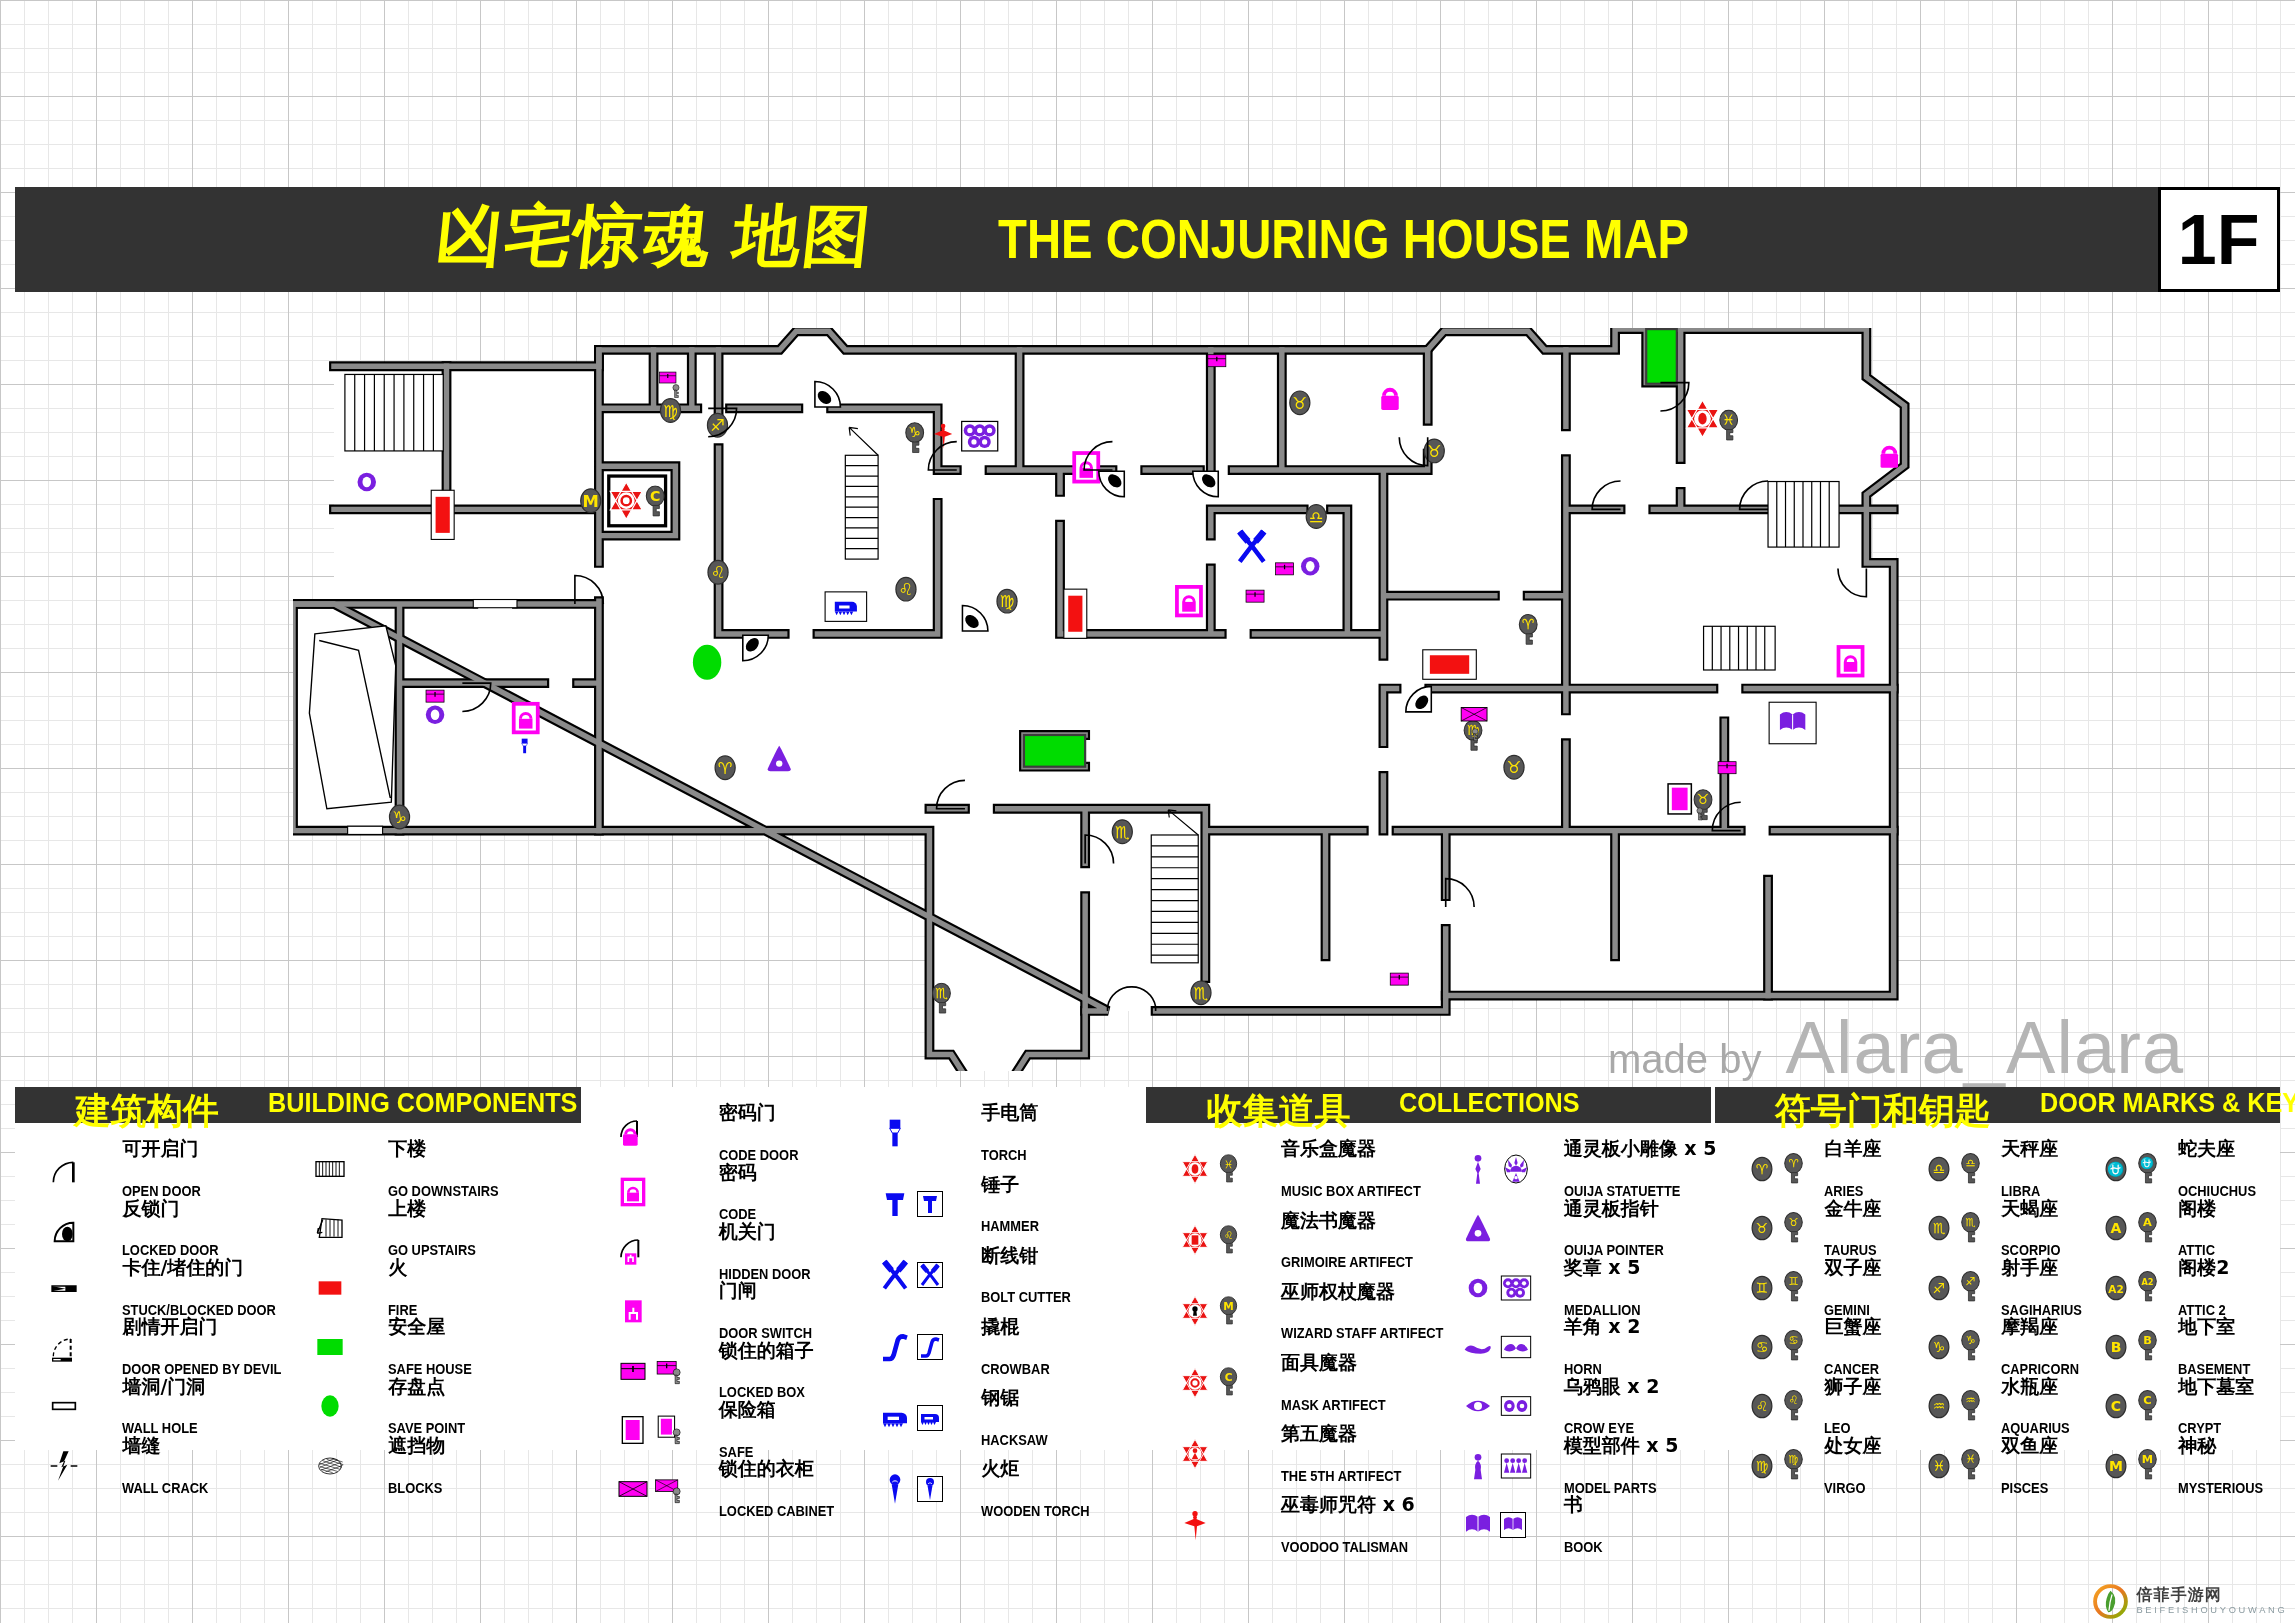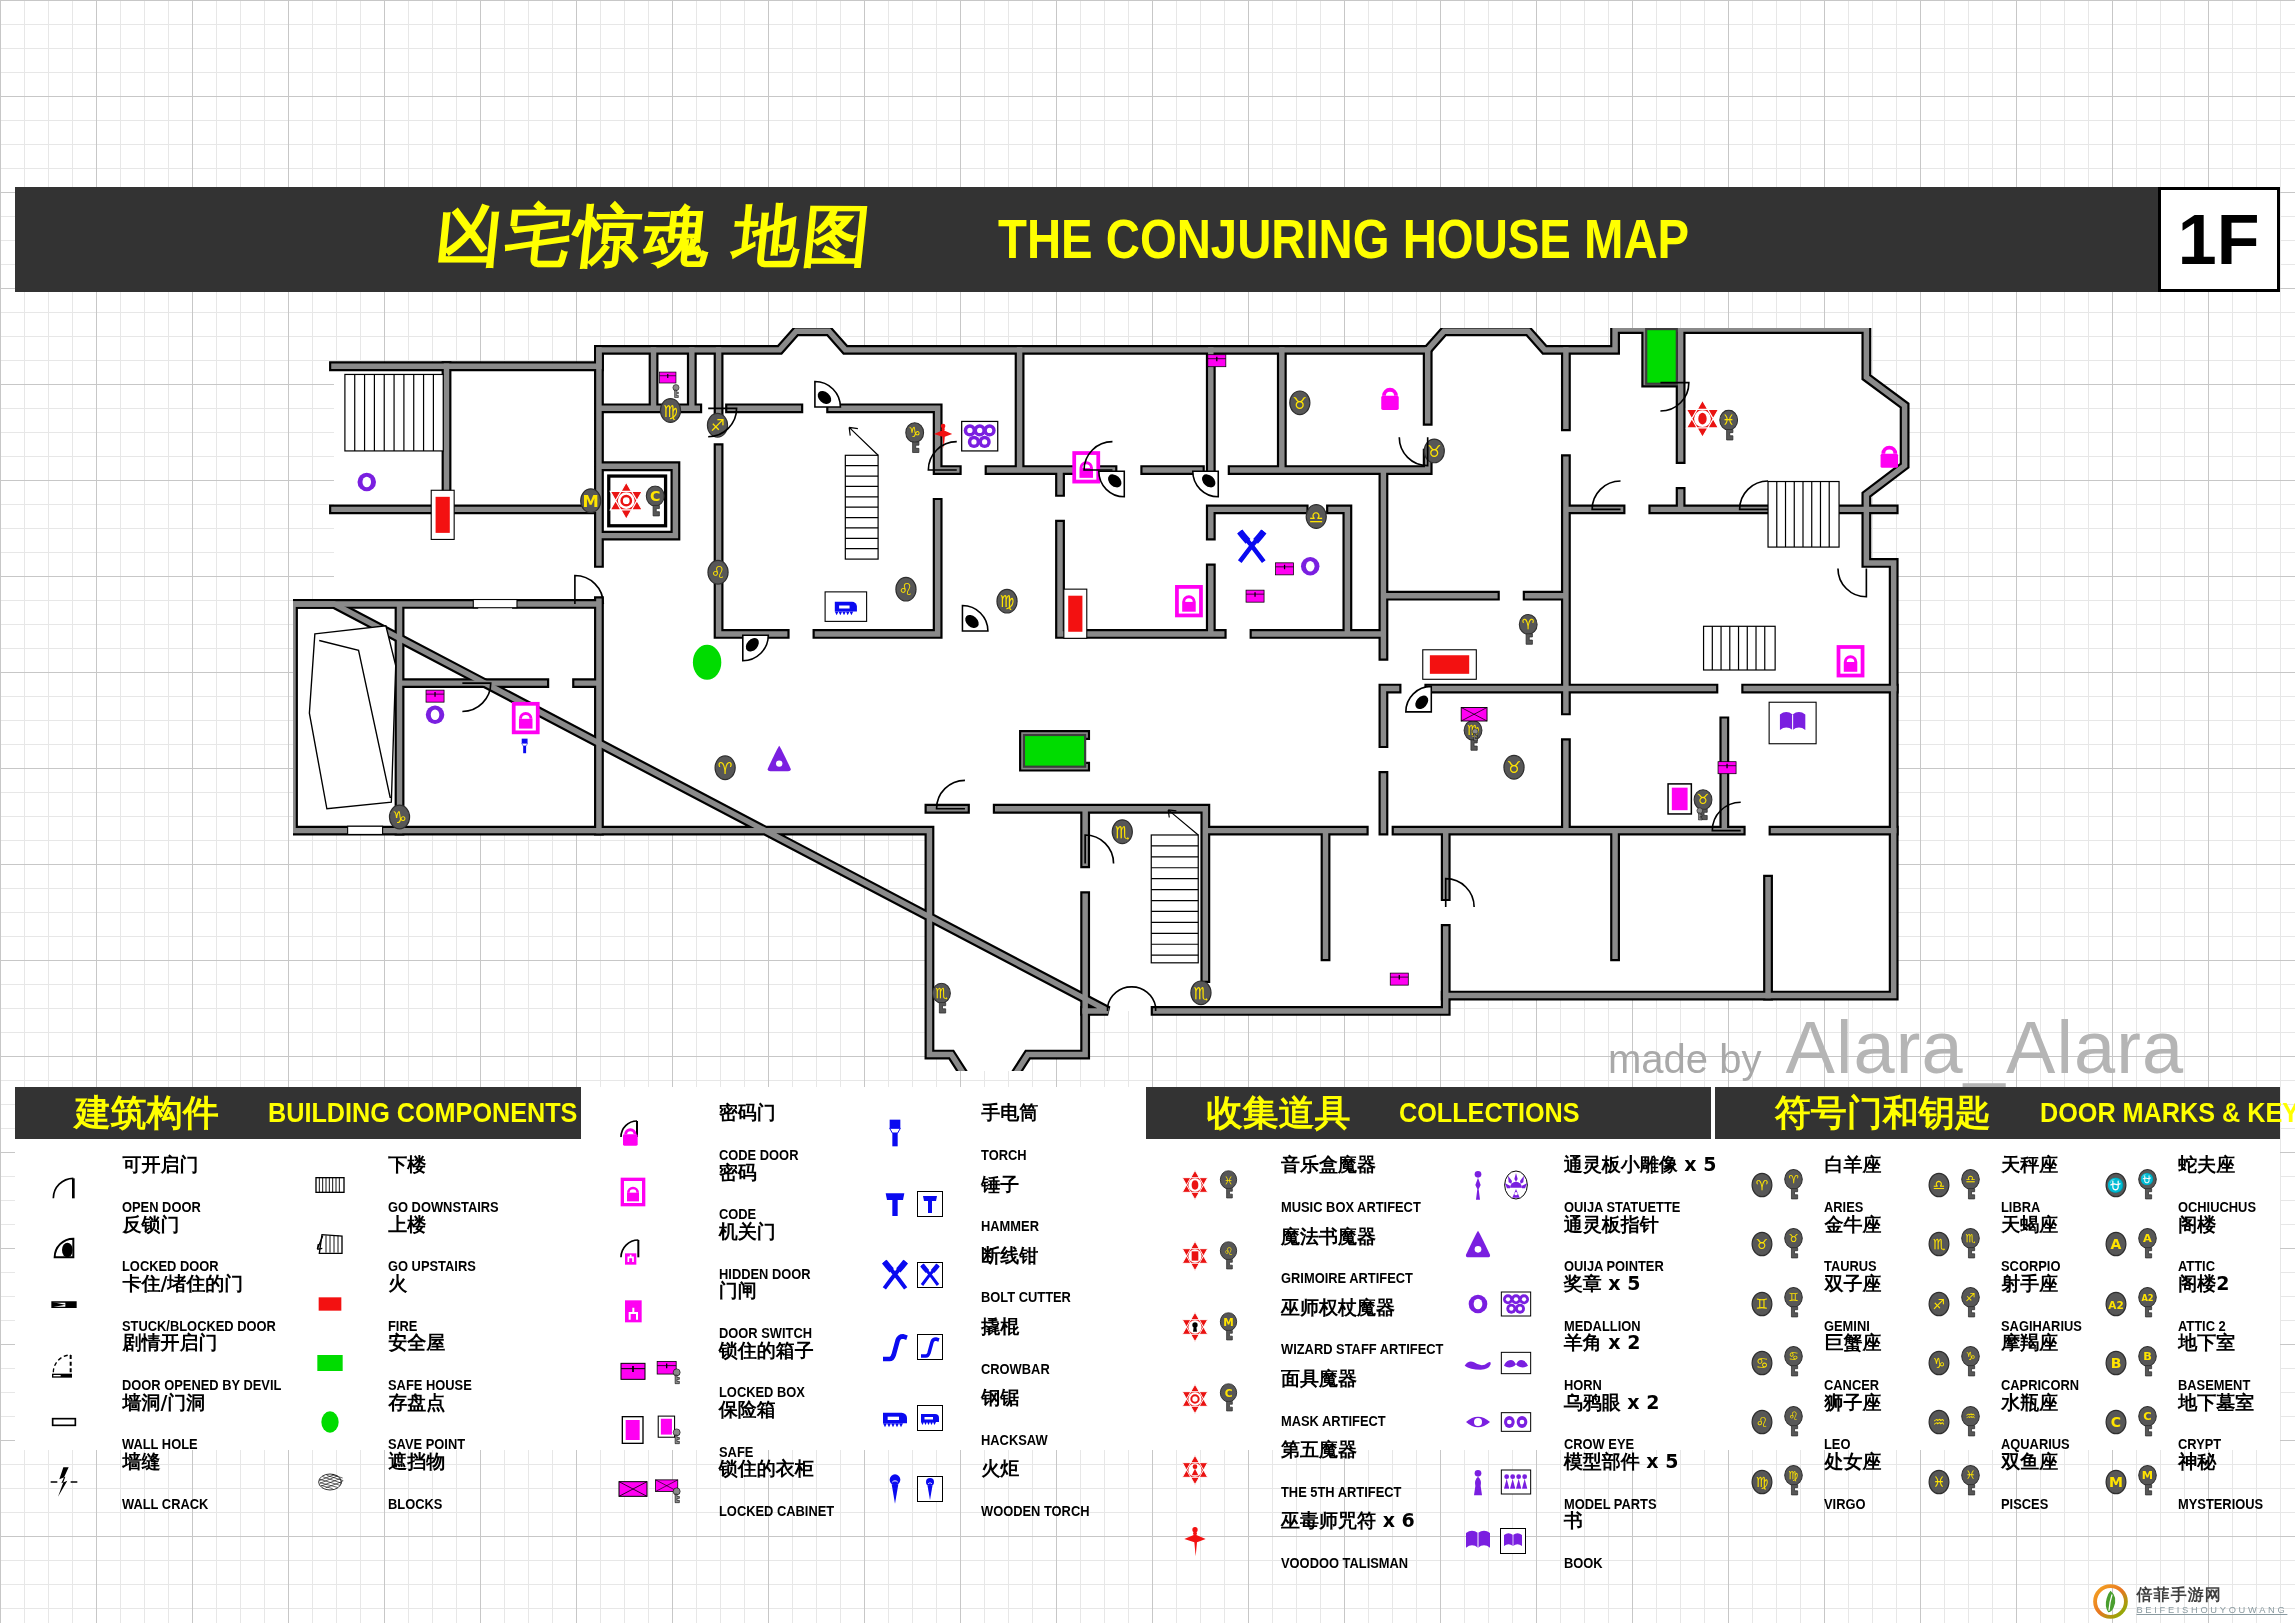--- a/index.html
+++ b/index.html
@@ -22,39 +22,39 @@
   .floorbox { position:absolute; right:0; top:0; bottom:0; width:122px; background:#ffffff; border:3.3px solid #000; display:flex; align-items:center; justify-content:center; font-size:70px; font-weight:bold; color:#000; }
   
   .maparea { position:absolute; left:293px; top:328px; width:1628px; height:743px; }
   .credit { position:absolute; left:1608px; top:1005px; display:flex; align-items:baseline; gap:24px; }
   .credit .made { font-size:40px; color:#a9a9a9; }
   .credit .author { font-size:74px; color:#b5b5b5; letter-spacing:1.1px; }
   
   .legend { position:absolute; left:14.7px; top:1087px; width:2265px; height:363px; background:#ffffff; display:flex; gap:3.3px; }
   .panel { height:100%; display:flex; flex-direction:column; }
   .panel.p0 { width:566px; } .panel.p1 { width:562px; } .panel.p2 { width:565px; } .panel.p3 { width:565px; }
-  .phdr { height:52px; background:#333333; display:flex; align-items:center; flex:0 0 auto; }
+  .phdr { height:36px; background:#333333; display:flex; flex:0 0 auto; }
   .phdr .hzh { font-size:36px; font-weight:bold; color:#ffff00; margin-left:60px; white-space:nowrap; }
   .phdr .hen { font-size:28px; font-weight:bold; color:#ffff00; margin-left:49px; display:inline-block; transform:scaleX(.9); transform-origin:left center; white-space:nowrap; }
   .pbody { flex:1; display:flex; padding:16.4px 5.5px 12px 33px; gap:4.4px; }
   .lg-col { display:flex; flex-direction:column; justify-content:space-between; flex:1; }
   .entry { display:flex; align-items:center; gap:8.7px; }
   .icons { display:flex; align-items:center; gap:5.5px; flex:0 0 auto; }
   .p0 .icons { width:66px; } .p1 .icons { width:93px; } .p2 .icons { width:93px; } .p3 .icons { width:68px; }
   .icons svg { flex:0 0 auto; }
   .icons .boxed { background:#fff; border:1.6px solid #000; }
   .labels { display:flex; flex-direction:column; line-height:1.04;gap:25px; }
   .lzh { font-size:19px; font-weight:bold; color:#000; white-space:nowrap; }
   .len { font-size:14px; font-weight:bold; color:#000; white-space:nowrap; display:inline-block; transform:scaleX(.92); transform-origin:left center; }
   .glyphfont { font-family:"DejaVu Sans", sans-serif; }
   
   .watermark { position:absolute; right:7.6px; bottom:3.3px; display:flex; align-items:center; gap:7.6px; }
   .wm-text { display:flex; flex-direction:column; line-height:1; }
   .wm-zh { font-size:16px; font-weight:bold; color:#3f3f3f; letter-spacing:1.1px; }
-  .wm-en { font-size:9.3px; color:#8a9aa0; letter-spacing:2.7px; margin-top:3.3px;text-decoration:underline; }
+  .wm-en { font-size:9.3px; color:#8a9aa0; letter-spacing:2.7px; margin-top:3.3px; }
 </style>
 </head>
 <body>
 
 <svg width="0" height="0" style="position:absolute" aria-hidden="true">
 <defs>
   <symbol id="s-open-door" viewBox="0 0 48 48">
         <path d="M8 44 A30 30 0 0 1 38 14" fill="none" stroke="#000" stroke-width="2.5"></path>
         <path d="M38 14 V44" stroke="#000" stroke-width="4"></path>
       </symbol>

